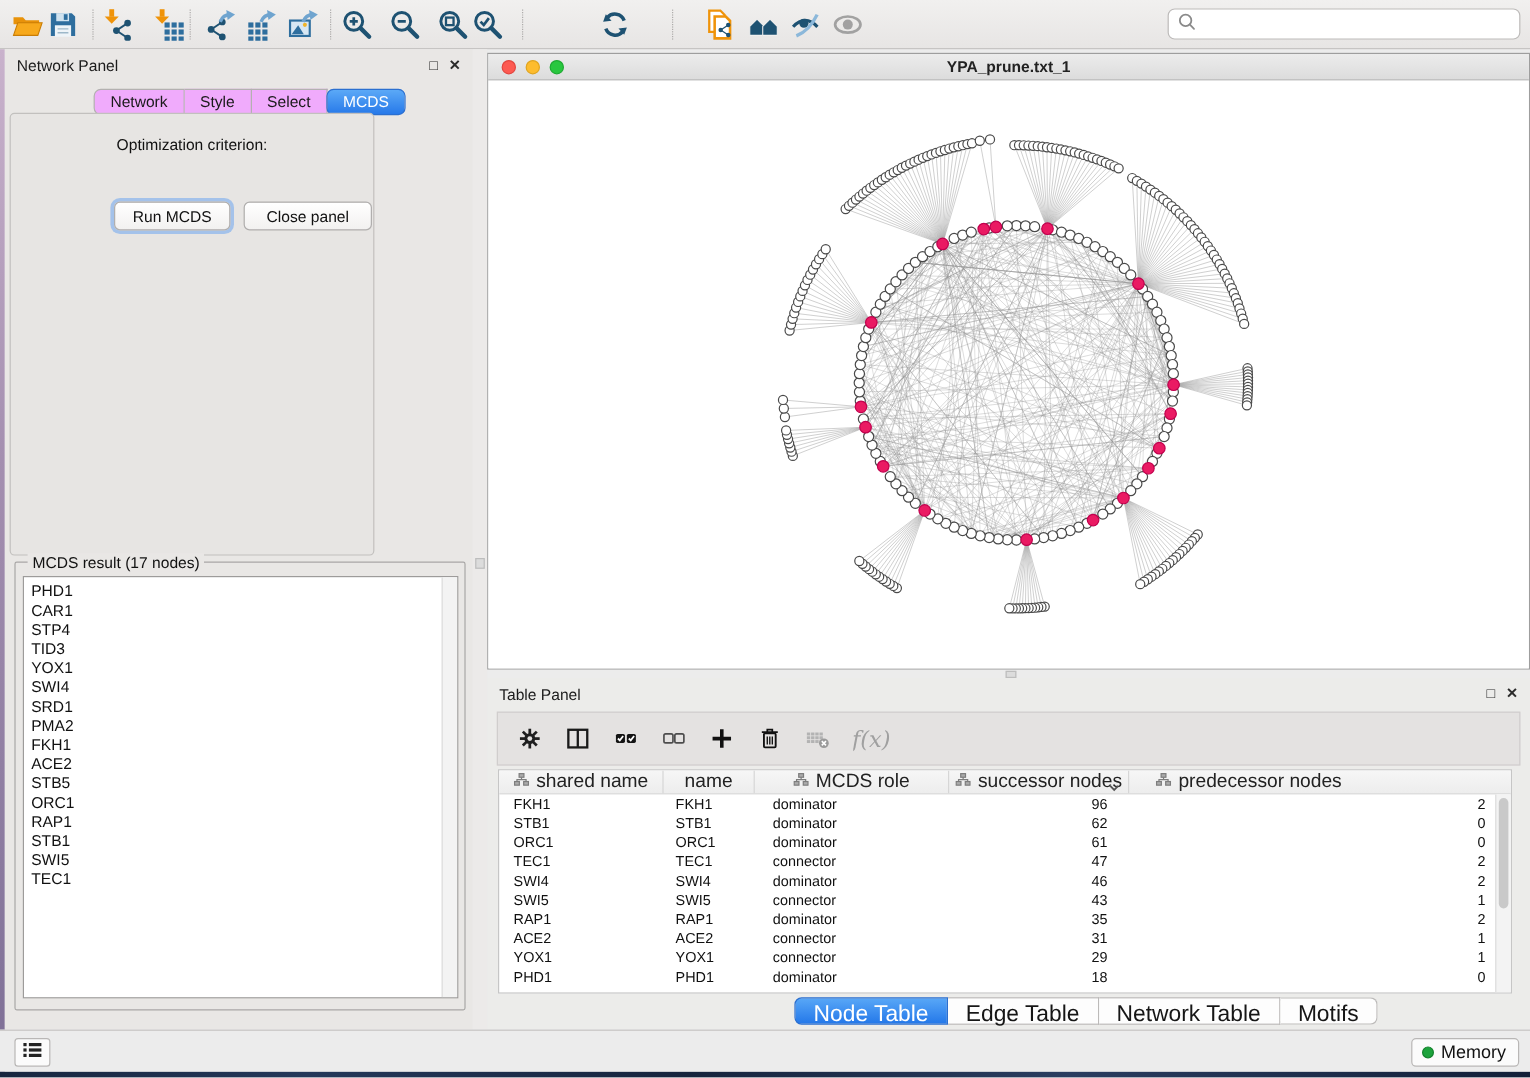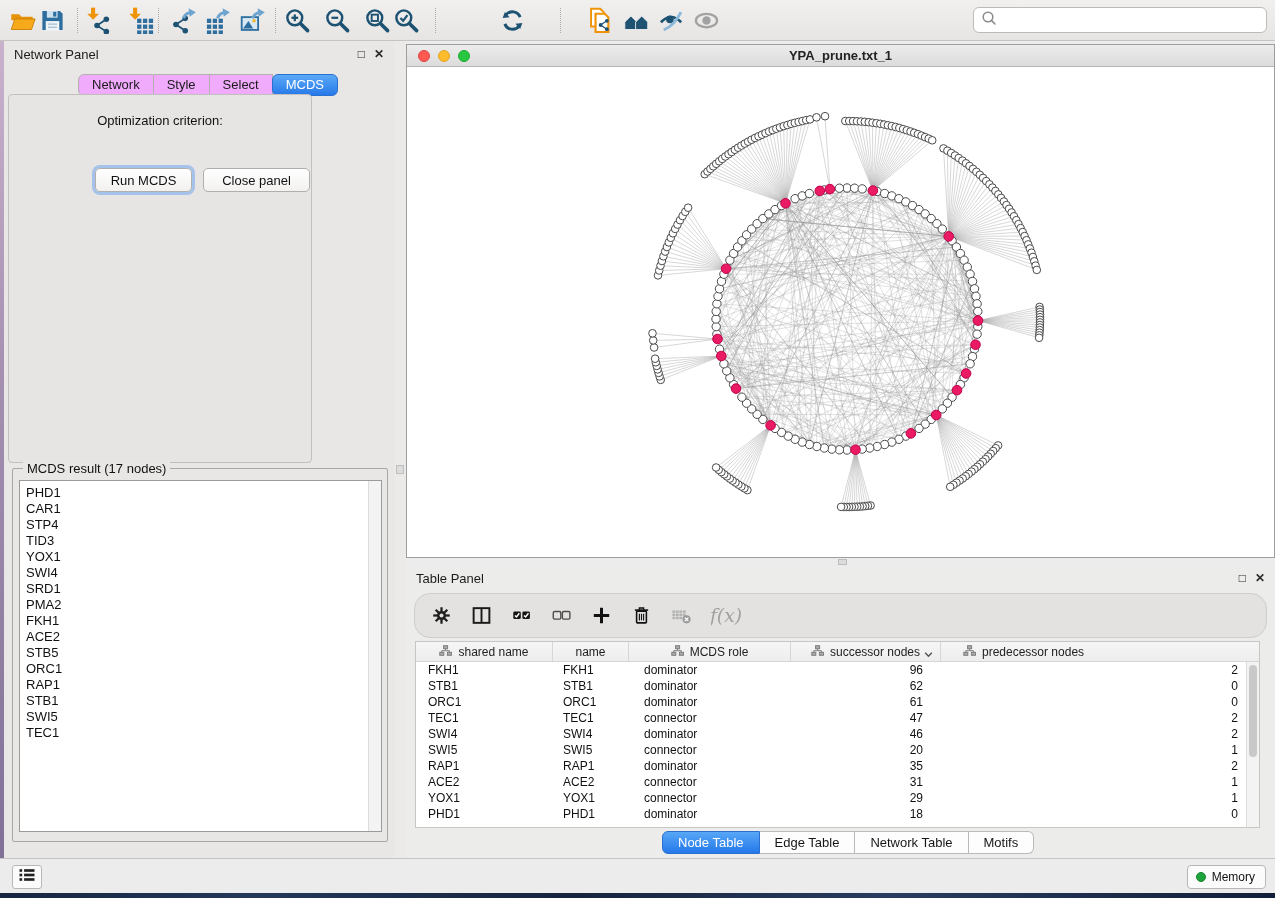--- a/index.html
+++ b/index.html
@@ -76,59 +76,59 @@
   .tl { width:12px; height:12px; border-radius:50%; position:absolute; top:5px; cursor:pointer; }
   #tl-red { left:11px; background:#fd5a52; border:1px solid #e2463f; }
   #tl-yellow { left:31px; background:#fdbc2e; border:1px solid #e0a520; }
   #tl-green { left:51px; background:#29c73f; border:1px solid #1eaa32; }
   #net-title { width:100%; text-align:center; font-size:13px; font-weight:bold; color:#222; }
   #net-canvas { display:block; background:#fff; }
 
   
   #table-panel { position:absolute; left:406px; top:565px; width:869px; height:293px; background:#ececea; }
   #tp-toolbar { position:absolute; left:8px; top:28px; width:853px; height:45px;
-    background:#e4e2e1; border:1px solid #d0cecd; border-radius:16px;
+    background:#e4e2e1; border:1px solid #d0cecd; border-radius:0;
     display:flex; align-items:center; gap:19px; padding-left:16px; }
   .tp-icon { display:flex; align-items:center; justify-content:center; cursor:pointer; }
   .tp-icon.disabled { cursor:default; }
   #node-table { position:absolute; left:9px; top:76px; width:845px; height:187px;
     background:#fff; border:1px solid #c6c6c6; overflow:hidden; }
   #nt-header { display:flex; height:20px; background:linear-gradient(#f6f6f6,#ededed);
     border-bottom:1px solid #d6d6d6; }
   .nt-hcell { display:flex; align-items:center; justify-content:center; gap:6px;
-    border-right:1px solid #d6d6d6; font-size:12px; color:#222; position:relative; cursor:pointer; }
+    border-right:1px solid #d6d6d6; font-size:16px; color:#222; position:relative; cursor:pointer; }
   .nt-hcell:last-child { border-right:none; }
   .nt-row { display:flex; height:16px; align-items:center; }
   .nt-cell { font-size:12px; color:#111; white-space:nowrap; overflow:hidden; }
   .c0 { width:137px; padding-left:12px; }
   .c1 { width:76px;  padding-left:10px; }
   .c2 { width:162px; padding-left:15px; }
   .c3 { width:150px; text-align:right; padding-right:18px; }
   .c4 { width:311px; text-align:right; padding-right:14px; }
   #nt-scroll { position:absolute; right:0; top:20px; bottom:0; width:13px;
     background:#f3f3f3; border-left:1px solid #ddd; }
   #nt-thumb { position:absolute; left:2px; top:3px; width:8px; height:92px; background:#c9c9c9; border-radius:5px; }
   #tp-tabs { position:absolute; left:256px; top:266px; height:23px; display:flex; }
-  .tp-tab { font-size:13px; color:#161616; background:#fdfdfd; border:1px solid #bcbab9;
+  .tp-tab { font-size:19px; color:#161616; background:#fdfdfd; border:1px solid #bcbab9;
     padding:3px 15px 0; cursor:pointer; }
   .tp-tab:first-child { border-radius:6px 0 0 6px; }
   .tp-tab:last-child { border-radius:0 6px 6px 0; }
   .tp-tab + .tp-tab { border-left:none; }
   .tp-tab.active { background:linear-gradient(#58a7f7,#2478e9); color:#fff; border-color:#2b6fd0; }
 
   
   #status-bar { position:absolute; left:0; top:858px; width:1275px; height:35px;
     background:#ececec; border-top:1px solid #c6c4c3; }
   #list-btn { position:absolute; left:12px; top:6px; width:30px; height:24px; background:#fbfbfb;
     border:1px solid #b9b7b6; border-radius:3px; display:flex; align-items:center; justify-content:center; cursor:pointer; }
   #memory-btn { position:absolute; right:9px; top:6px; height:24px; padding:0 10px 0 8px;
     background:#fbfbfb; border:1px solid #b9b7b6; border-radius:4px;
     display:flex; align-items:center; gap:6px; cursor:pointer; }
   #memory-dot { width:10px; height:10px; border-radius:50%; background:#1da33c; border:1px solid #15832e; }
-  #memory-label { font-size:12px; color:#111; }
+  #memory-label { font-size:15px; color:#111; }
 </style>
 </head>
 <body>
 
 <div id="screen">
   <div id="desktop-left"></div>
   <div id="desktop-bottom"></div>
 
   <div id="toolbar">
     <div id="search-box">
@@ -1361,21 +1361,21 @@
             <div class="nt-cell c0">SWI4</div>
             <div class="nt-cell c1">SWI4</div>
             <div class="nt-cell c2">dominator</div>
             <div class="nt-cell c3">46</div>
             <div class="nt-cell c4">2</div>
           </div>
           <div class="nt-row">
             <div class="nt-cell c0">SWI5</div>
             <div class="nt-cell c1">SWI5</div>
             <div class="nt-cell c2">connector</div>
-            <div class="nt-cell c3">20</div>
+            <div class="nt-cell c3">43</div>
             <div class="nt-cell c4">1</div>
           </div>
           <div class="nt-row">
             <div class="nt-cell c0">RAP1</div>
             <div class="nt-cell c1">RAP1</div>
             <div class="nt-cell c2">dominator</div>
             <div class="nt-cell c3">35</div>
             <div class="nt-cell c4">2</div>
           </div>
           <div class="nt-row">

